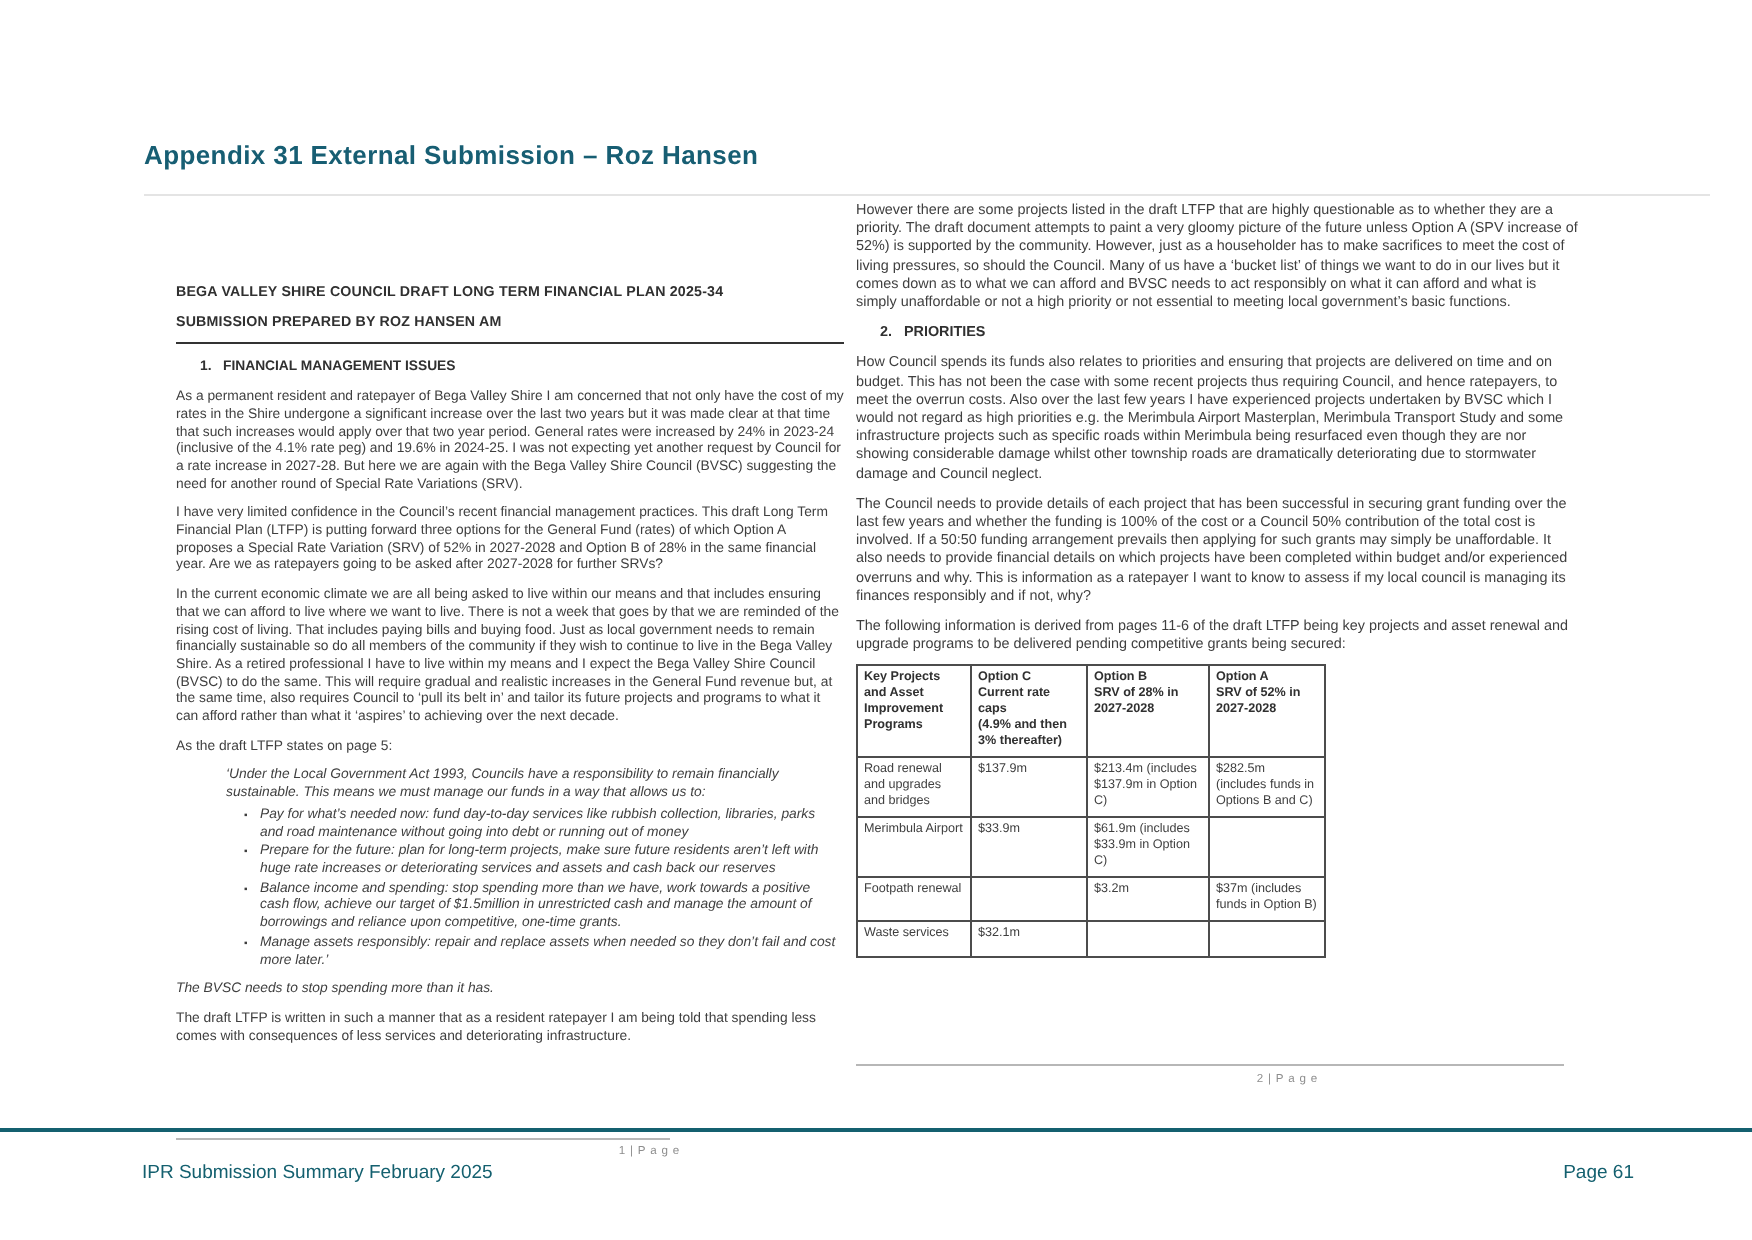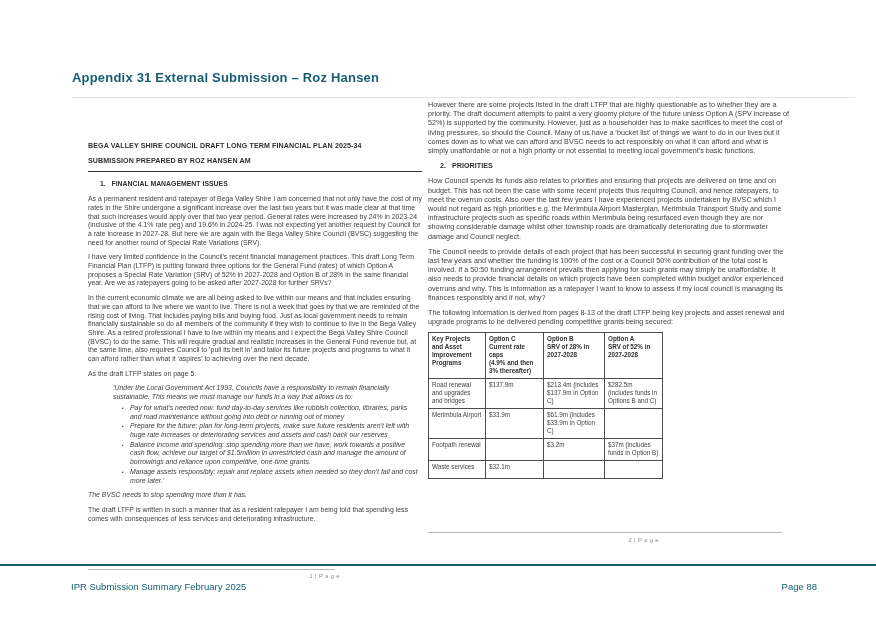--- a/index.html
+++ b/index.html
@@ -69,21 +69,21 @@
   <p>The draft LTFP is written in such a manner that as a resident ratepayer I am being told that spending less comes with consequences of less services and deteriorating infrastructure.</p>
   <div class="pg-rule"></div>
   <div class="pg-num">1 | P a g e</div>
 </div>
 
 <div class="doc-page" id="page2">
   <p>However there are some projects listed in the draft LTFP that are highly questionable as to whether they are a priority.  The draft document attempts to paint a very gloomy picture of the future unless Option A (SPV increase of 52%) is supported by the community. However, just as a householder has to make sacrifices to meet the cost of living pressures, so should the Council. Many of us have a ‘bucket list’ of things we want to do in our lives but it comes down as to what we can afford and BVSC needs to act responsibly on what it can afford and what is simply unaffordable or not a high priority or not essential to meeting local government’s basic functions.</p>
   <p class="sec-head">2.&nbsp;&nbsp;&nbsp;PRIORITIES</p>
   <p>How Council spends its funds also relates to priorities and ensuring that projects are delivered on time and on budget.  This has not been the case with some recent projects thus requiring Council, and hence ratepayers, to meet the overrun costs.  Also over the last few years I have experienced projects undertaken by BVSC which I would not regard as high priorities e.g. the Merimbula Airport Masterplan, Merimbula Transport Study and some infrastructure projects such as specific roads within Merimbula being resurfaced even though they are nor showing considerable damage whilst other township roads are dramatically deteriorating due to stormwater damage and Council neglect.</p>
   <p>The Council needs to provide details of each project that has been successful in securing grant funding over the last few years and whether the funding is 100% of the cost or a Council 50% contribution of the total cost is involved.  If a 50:50 funding arrangement prevails then applying for such grants may simply be unaffordable.  It also needs to provide financial details on which projects have been completed within budget and/or experienced overruns and why.  This is information as a ratepayer I want to know to assess if my local council is managing its finances responsibly and if not, why?</p>
-  <p>The following information is derived from pages 8-13 of the draft LTFP being key projects and asset renewal and upgrade programs to be delivered pending competitive grants being secured:</p>
+  <p>The following information is derived from pages 11-6 of the draft LTFP being key projects and asset renewal and upgrade programs to be delivered pending competitive grants being secured:</p>
   <table class="options-table">
     <colgroup>
         <col style="width:57px">
         <col style="width:58px">
         <col style="width:61px">
         <col style="width:58px">
       </colgroup>
     <tbody>
         <tr>
       <th>Key Projects and Asset
@@ -124,13 +124,13 @@
       <td></td>
     </tr>
   </tbody>
     </table>
   <div class="pg-rule"></div>
   <div class="pg-num">2 | P a g e</div>
 </div>
 
 <div class="site-footer-rule"></div>
 <div class="site-footer-left">IPR Submission Summary February 2025</div>
-<div class="site-footer-right">Page 88</div>
+<div class="site-footer-right">Page 61</div>
 
 </body></html>

